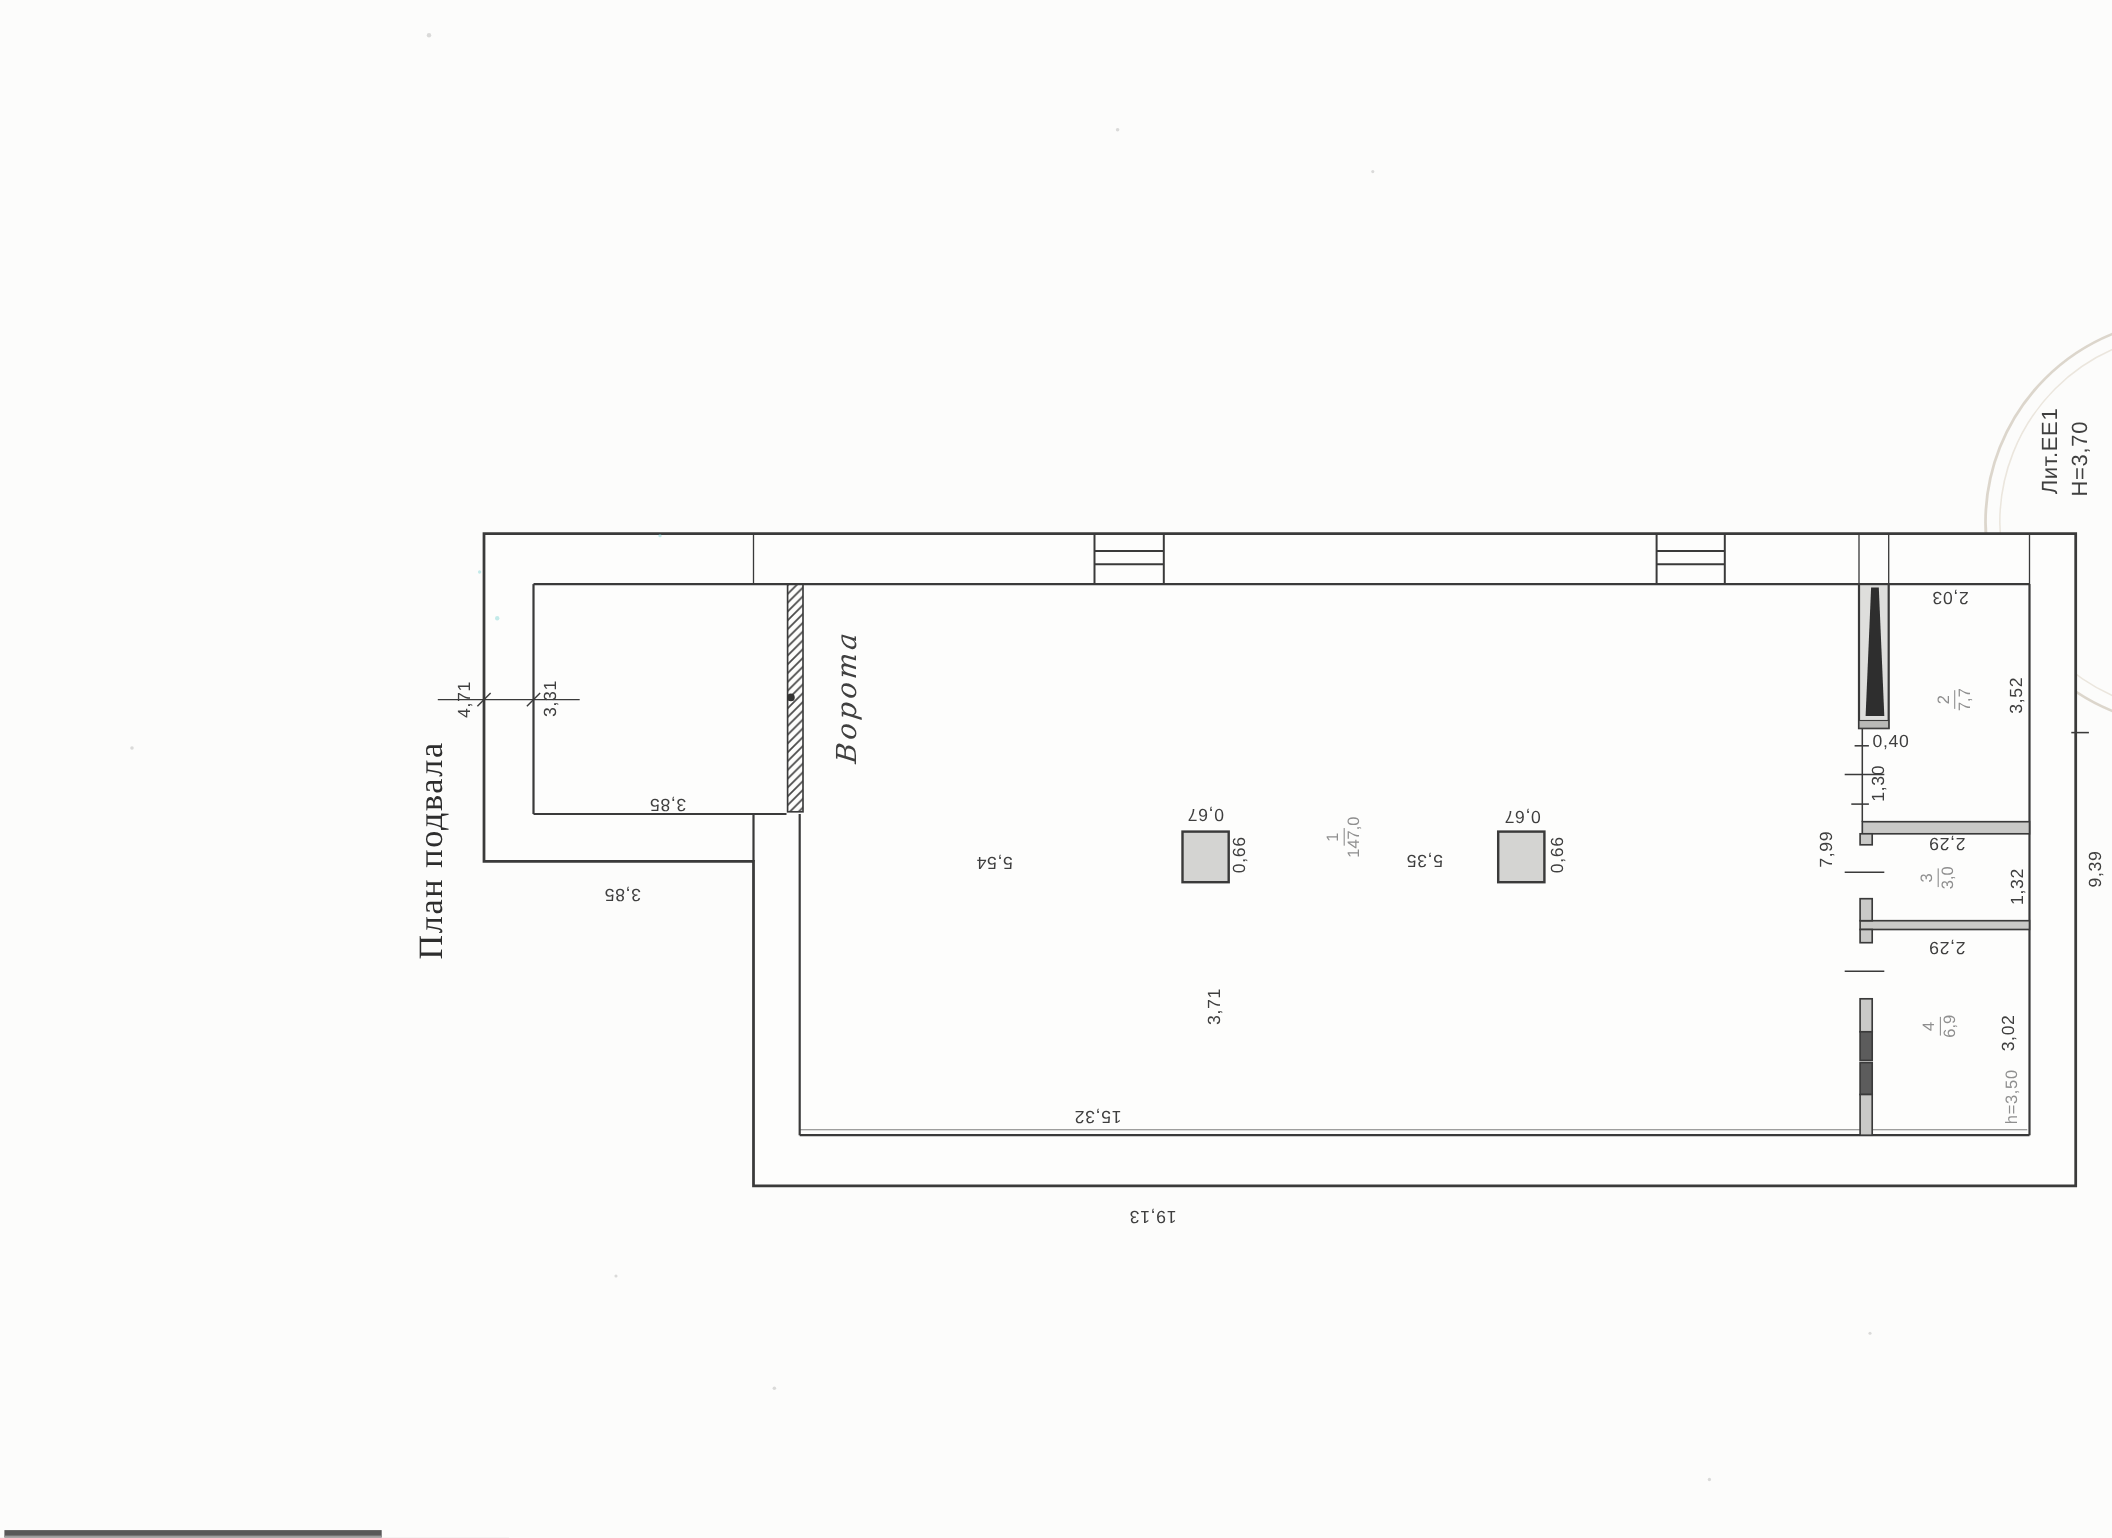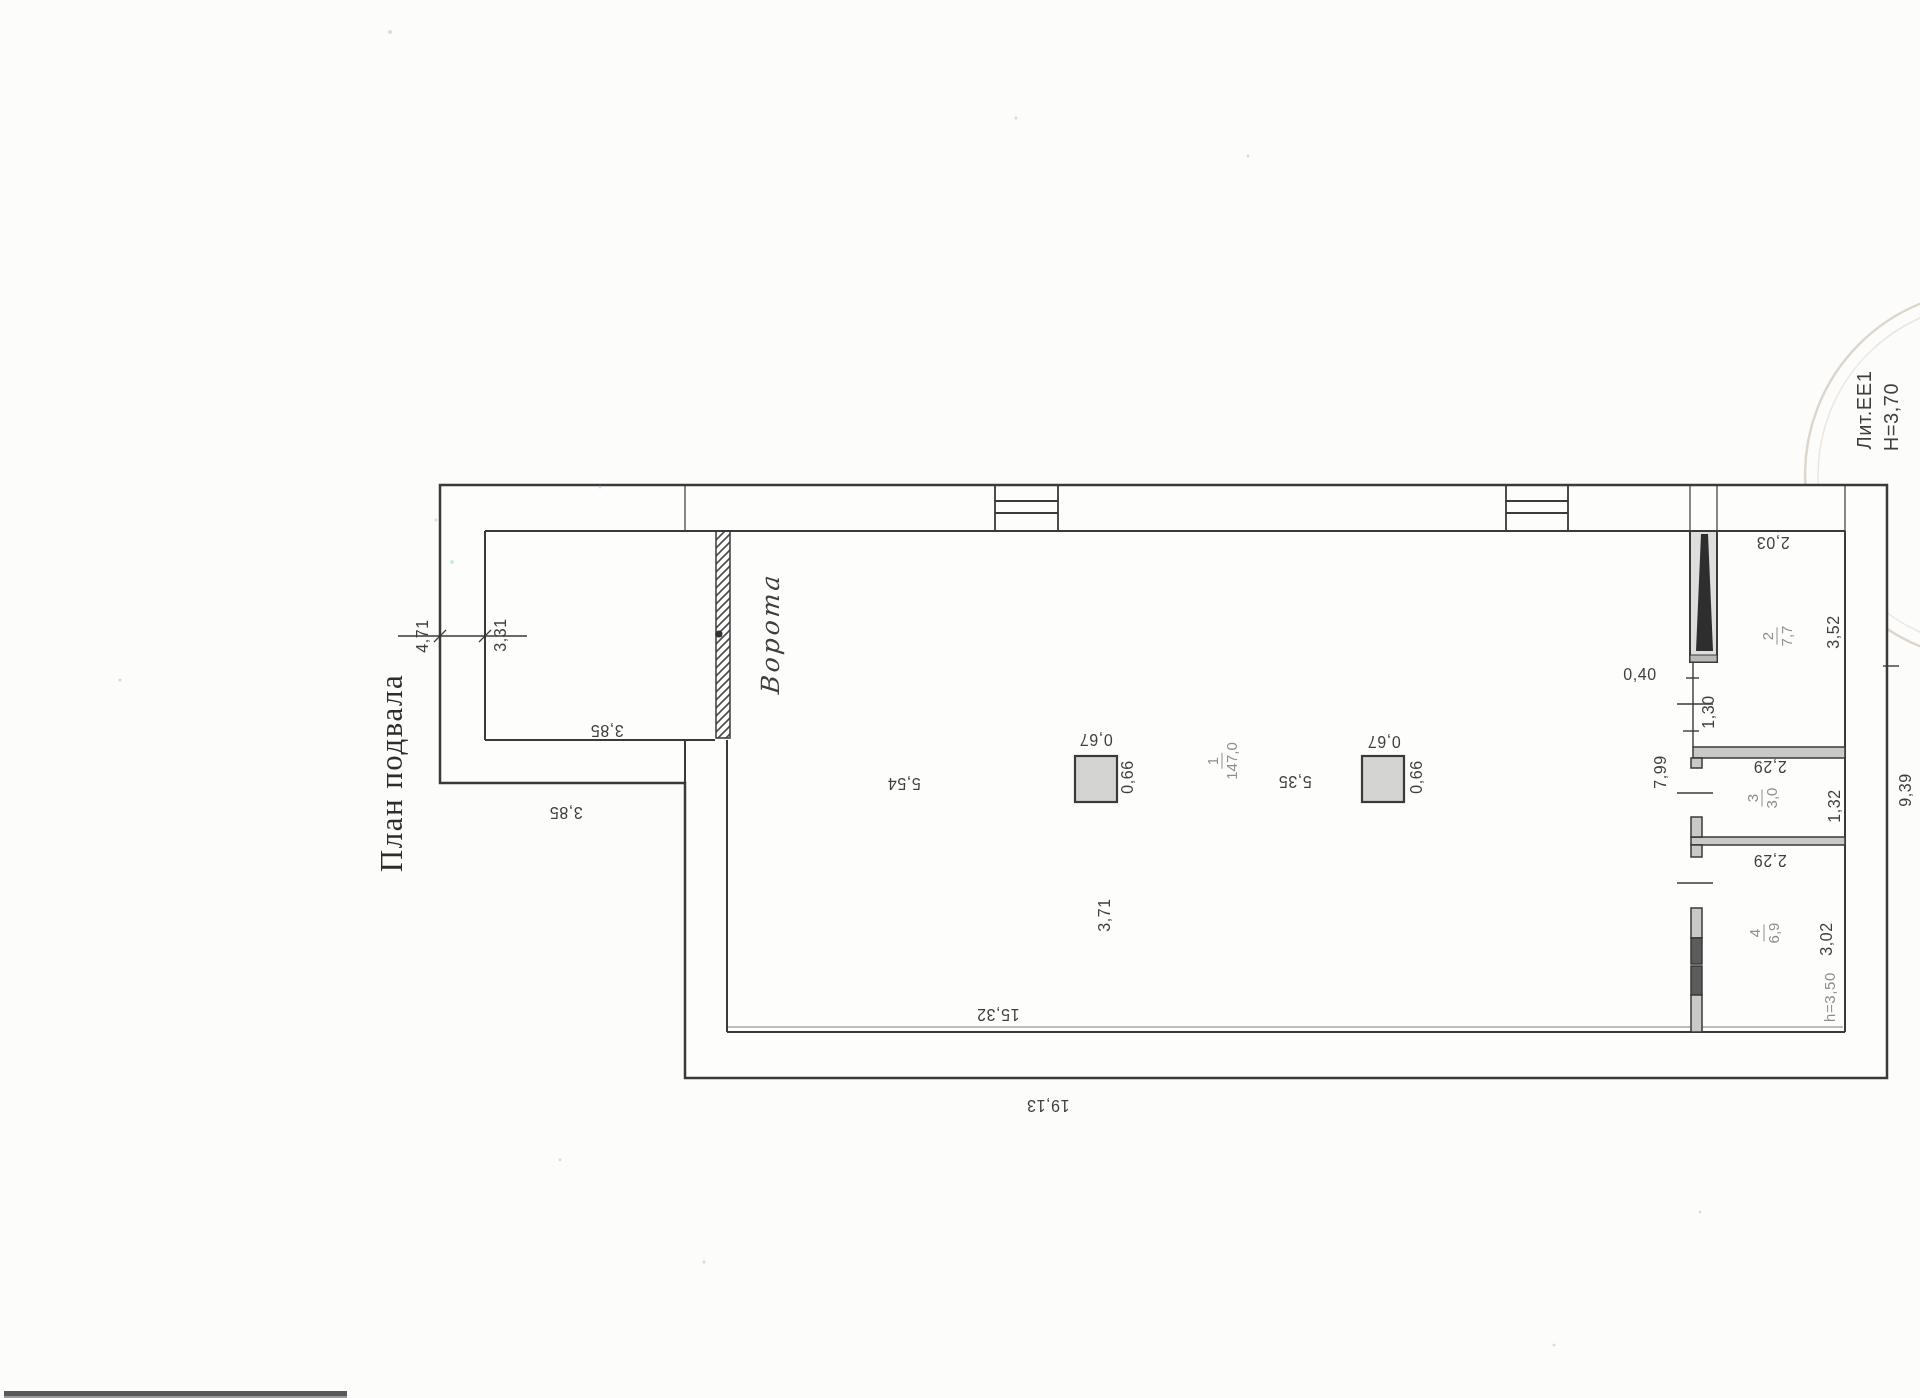--- a/index.html
+++ b/index.html
@@ -134,21 +134,21 @@
   <div class="lbl r180" style="left:904px;top:783px;">5,54</div>
   <div class="lbl r180" style="left:1096px;top:739px;">0,67</div>
   <div class="lbl r90" style="left:1128px;top:777px;">0,66</div>
   <div class="lbl r180" style="left:1295px;top:781px;">5,35</div>
   <div class="lbl r180" style="left:1384px;top:741px;">0,67</div>
   <div class="lbl r90" style="left:1417px;top:777px;">0,66</div>
   <div class="lbl r90" style="left:1105px;top:915px;">3,71</div>
   <div class="lbl r180" style="left:998px;top:1014px;">15,32</div>
   <div class="lbl r180" style="left:1048px;top:1105px;">19,13</div>
 
-  <div class="lbl" style="left:1640px;top:675px;">0,40</div>
+  <div class="lbl" style="left:1719px;top:675px;">0,40</div>
   <div class="lbl r90" style="left:1709px;top:712px;">1,30</div>
   <div class="lbl r90" style="left:1661px;top:772px;">7,99</div>
 
   <div class="lbl r180" style="left:1773px;top:542px;">2,03</div>
   <div class="lbl r90" style="left:1834px;top:632px;">3,52</div>
   <div class="lbl r180" style="left:1770px;top:766px;">2,29</div>
   <div class="lbl r90" style="left:1835px;top:806px;">1,32</div>
   <div class="lbl r180" style="left:1770px;top:860px;">2,29</div>
   <div class="lbl r90" style="left:1827px;top:939px;">3,02</div>
   <div class="lbl r90 smgray" style="left:1829px;top:997px;">h=3,50</div>

